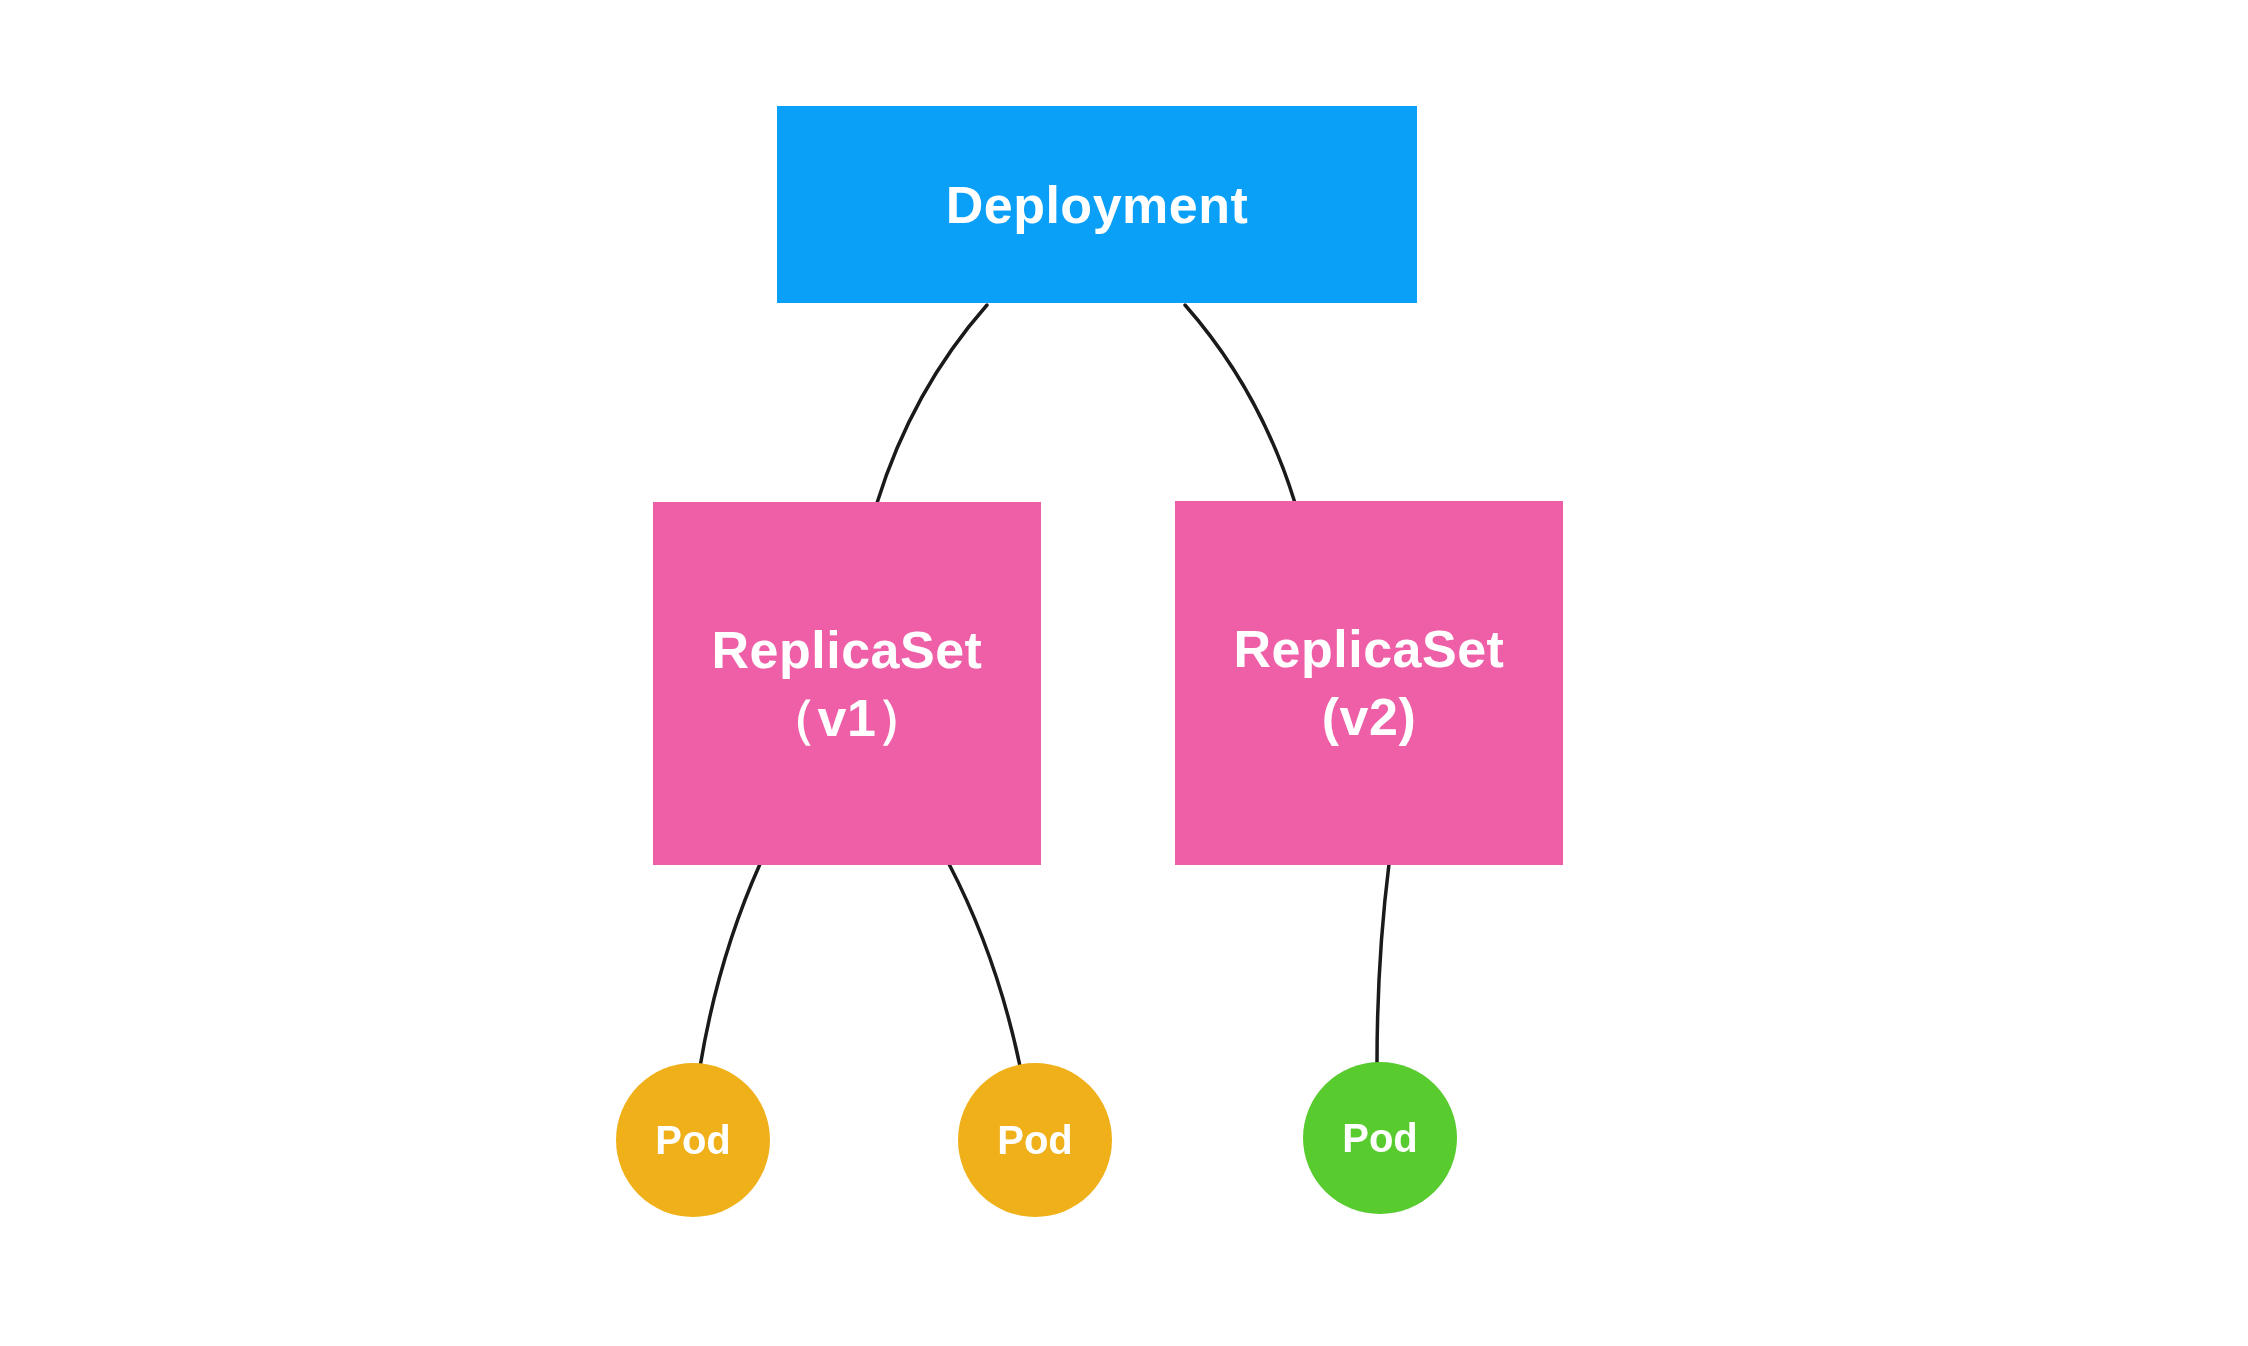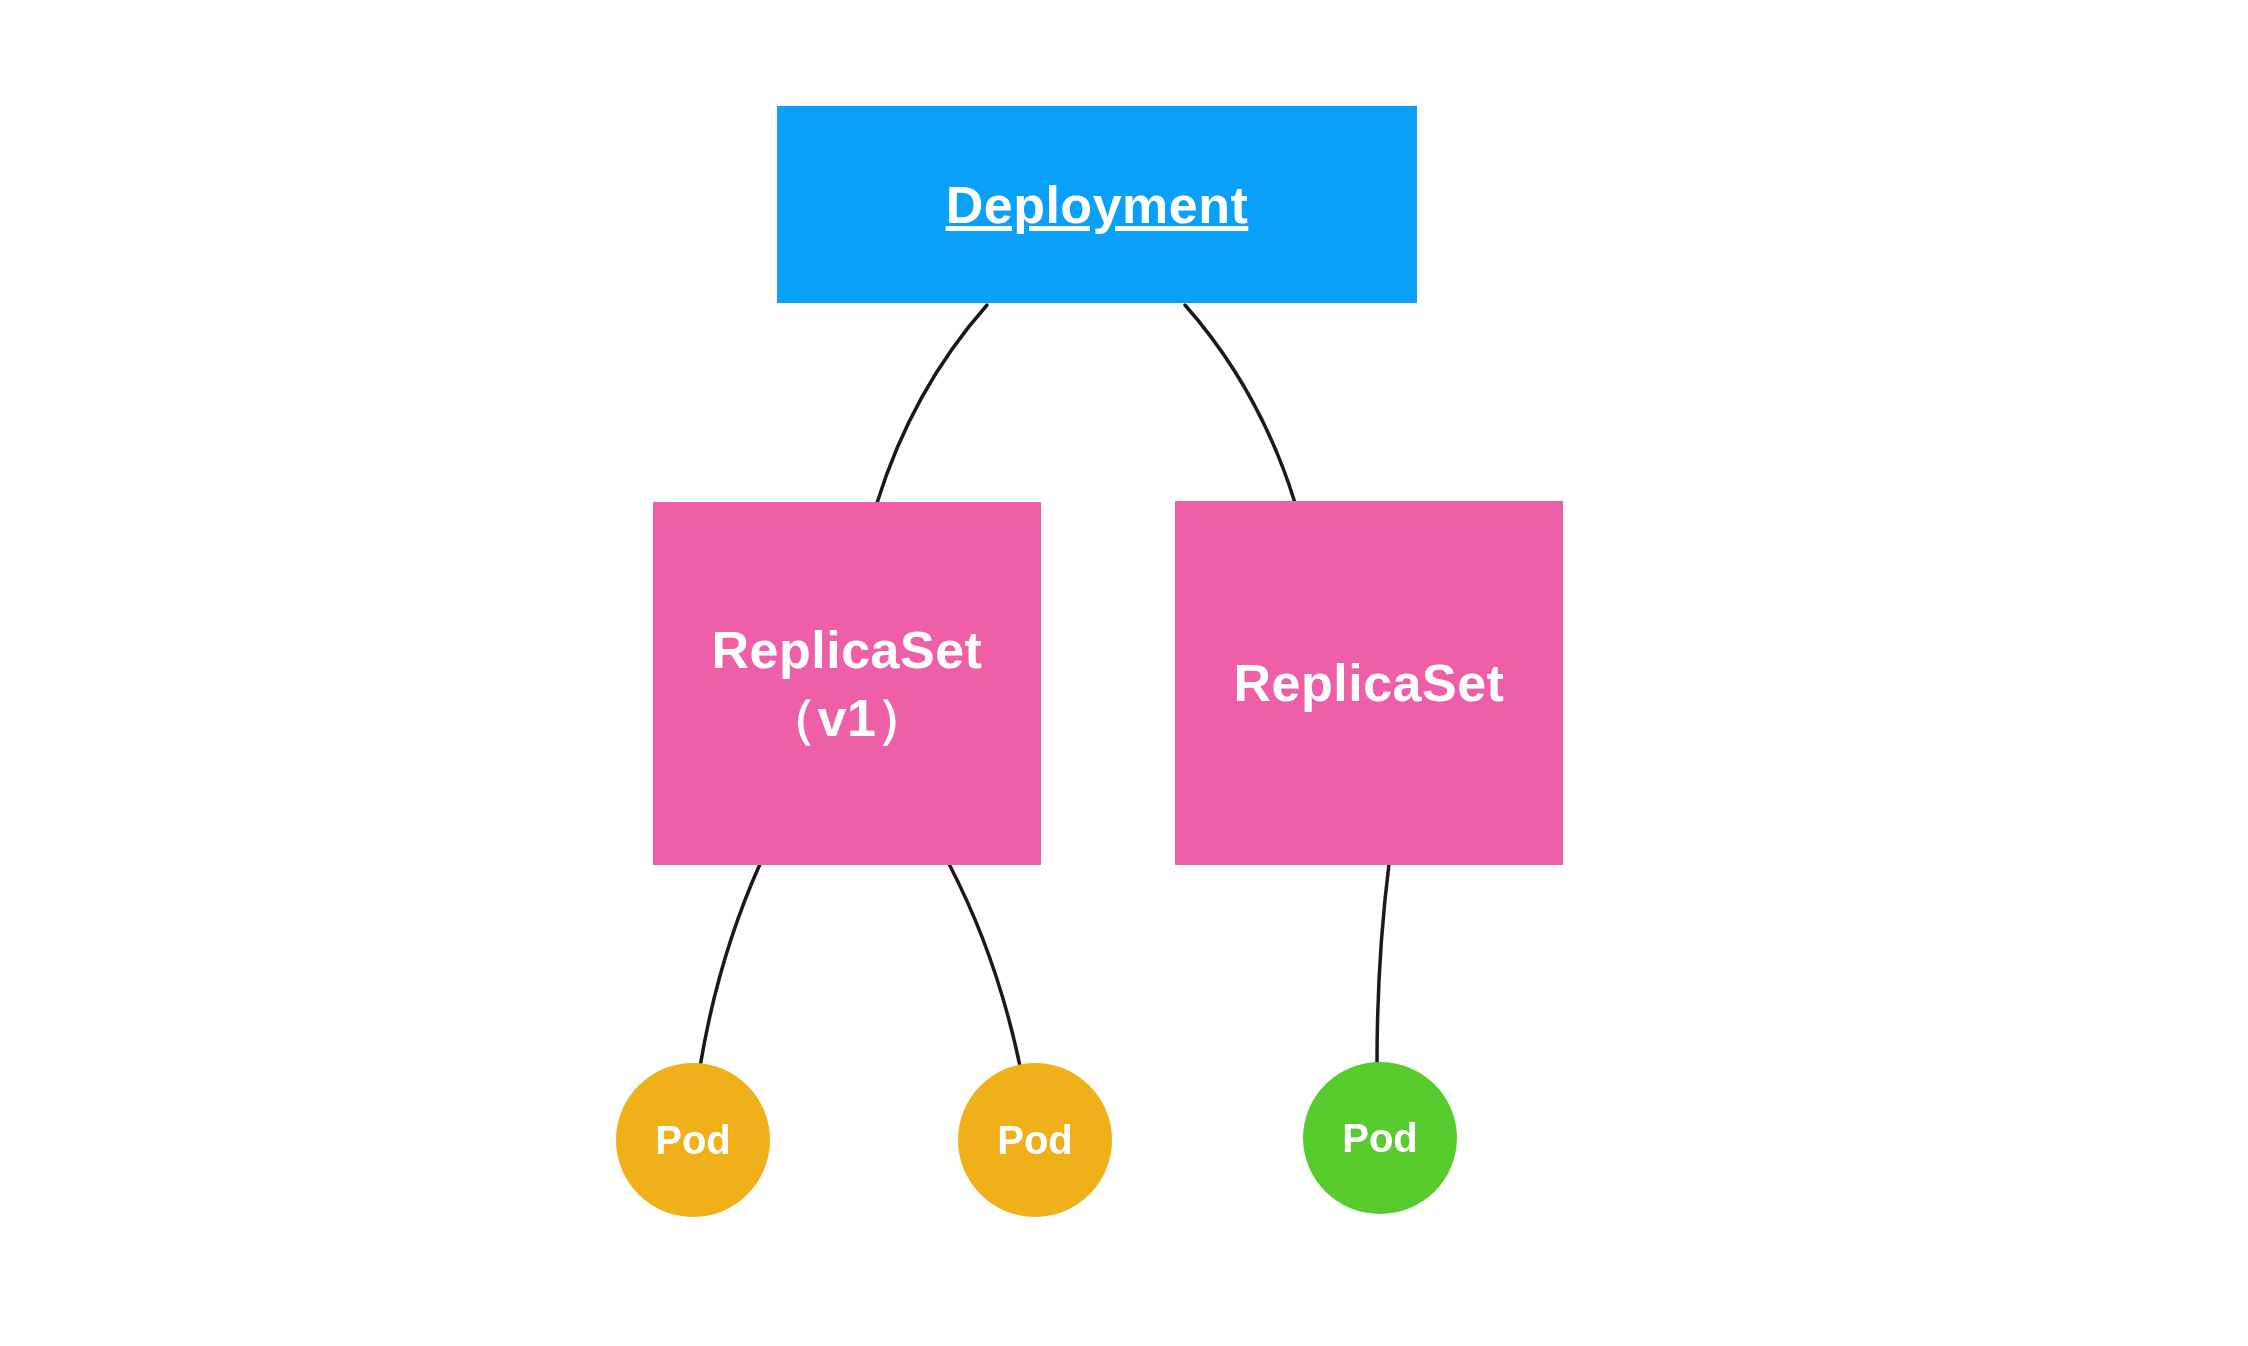--- a/index.html
+++ b/index.html
@@ -58,34 +58,35 @@
 <div id="canvas" style="background-color: rgb(255, 255, 255);">
 
   <svg id="edge-layer" viewBox="0 0 2248 1346" xmlns="http://www.w3.org/2000/svg">
     <path class="edge" d="M 987 305 Q 912 390 877 503" style="stroke: rgb(26, 26, 26);"></path>
     <path class="edge" d="M 1185 305 Q 1260 390 1295 503" style="stroke: rgb(26, 26, 26);"></path>
     <path class="edge" d="M 760 864 Q 718 958 700 1067" style="stroke: rgb(26, 26, 26);"></path>
     <path class="edge" d="M 949 864 Q 998 958 1021 1071" style="stroke: rgb(26, 26, 26);"></path>
     <path class="edge" d="M 1389 864 Q 1377 960 1377 1064" style="stroke: rgb(26, 26, 26);"></path>
   </svg>
 
-  <div class="node rect-node" id="node-deployment" style="background-color: rgb(10, 160, 247); color: rgb(255, 255, 255); text-decoration: underline;">
+  <div class="node rect-node" id="node-deployment" style="background-color: rgb(10, 160, 247); color: rgb(255, 255, 255);">
     <span>Deployment</span>
   </div>
 
   <div class="node rect-node" id="node-replicaset-v1" style="background-color: rgb(238, 95, 167); color: rgb(255, 255, 255);">
     <div>
       <div>ReplicaSet</div>
       <div>（v1）</div>
     </div>
   </div>
 
   <div class="node rect-node" id="node-replicaset-v2" style="background-color: rgb(238, 95, 167); color: rgb(255, 255, 255);">
     <div>
       <div>ReplicaSet</div>
+      <div>(v2)</div>
     </div>
   </div>
 
   <div class="node circle-node" id="node-pod-1" style="background-color: rgb(240, 176, 25); color: rgb(255, 255, 255);">
     <span>Pod</span>
   </div>
 
   <div class="node circle-node" id="node-pod-2" style="background-color: rgb(240, 176, 25); color: rgb(255, 255, 255);">
     <span>Pod</span>
   </div>

